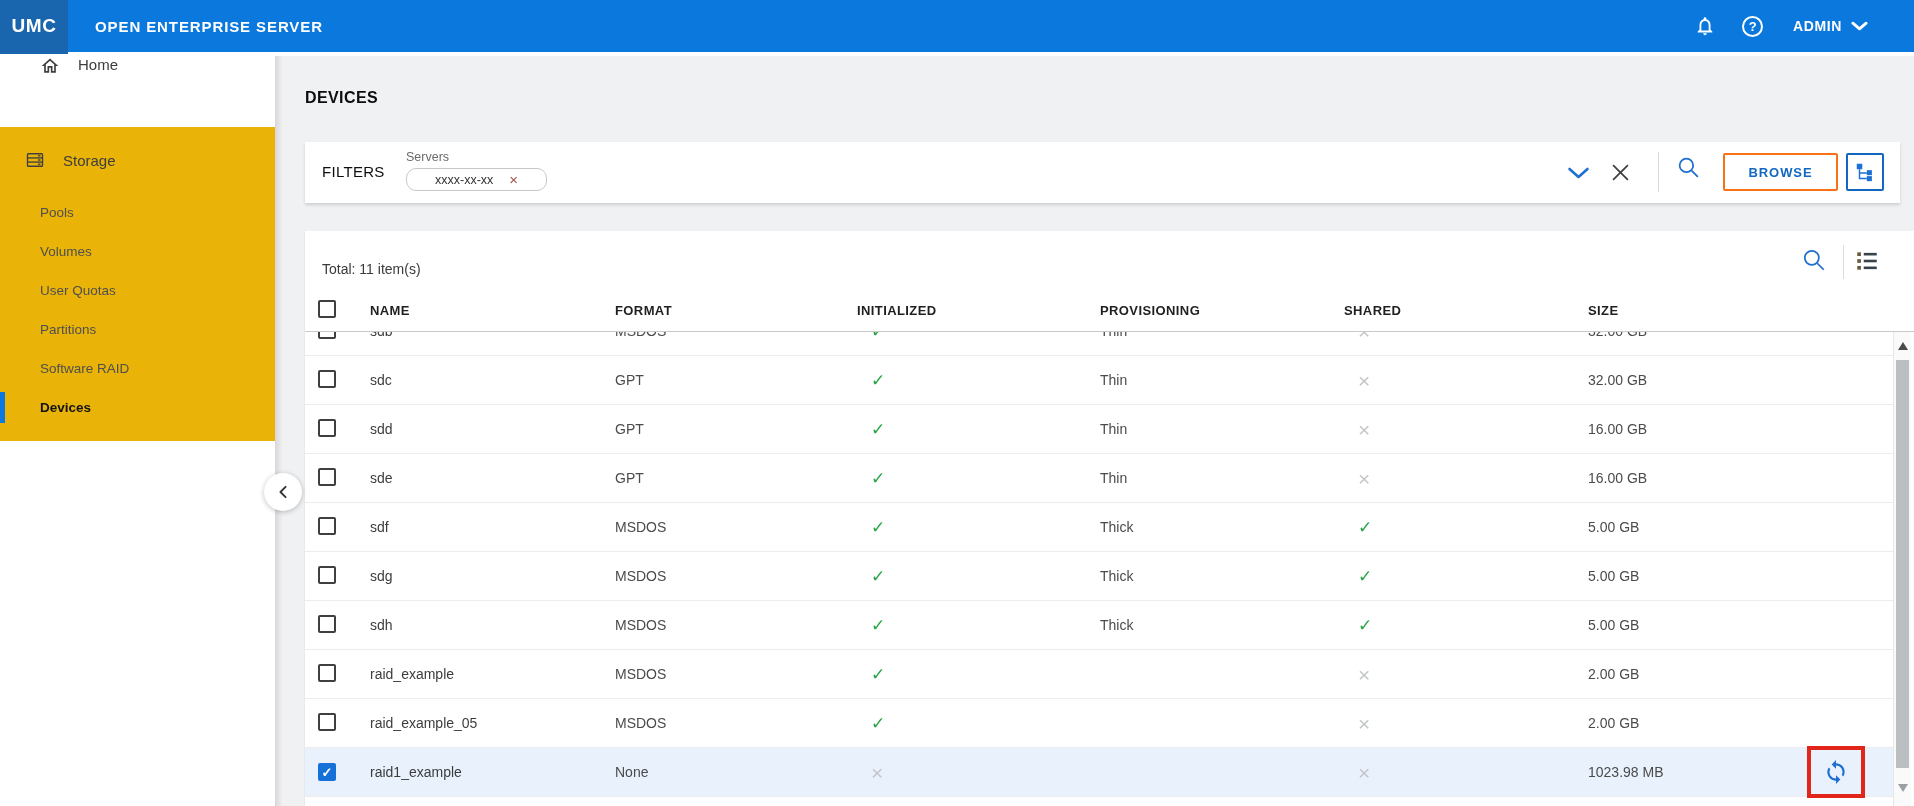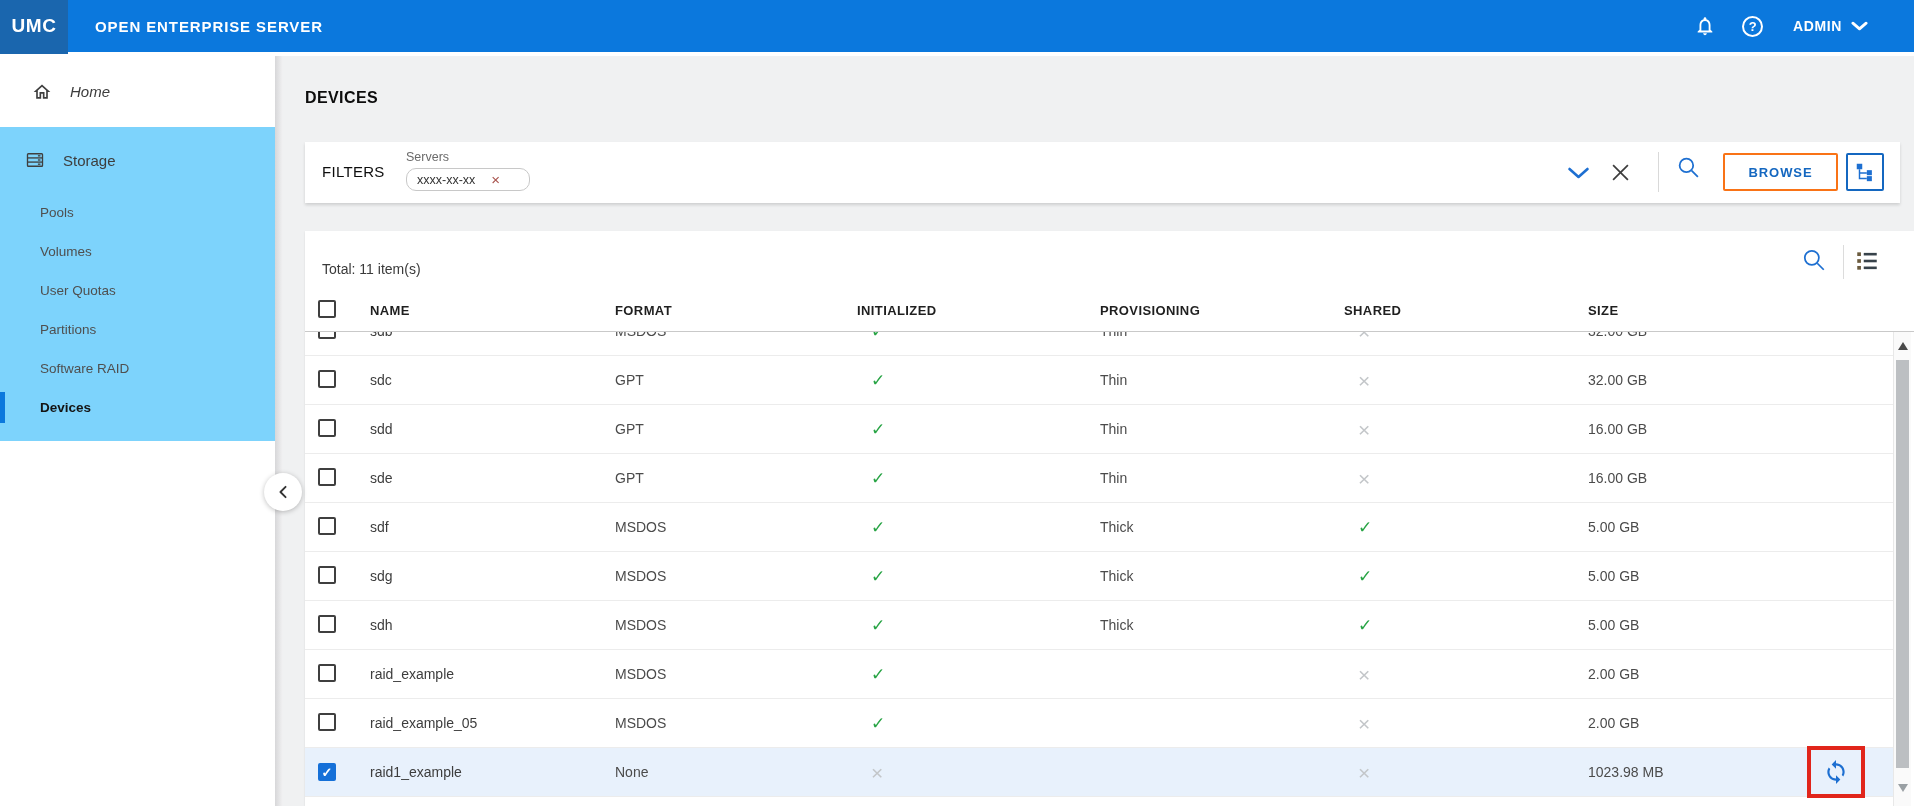--- a/index.html
+++ b/index.html
@@ -12,41 +12,41 @@
   .product { color:#fff; font-size:15px; font-weight:700; letter-spacing:.9px; margin-left:27px; }
   .topbar-right { margin-left:auto; display:flex; align-items:center; padding-right:46px; }
   .icon-btn { background:none; border:none; cursor:pointer; display:flex; align-items:center; justify-content:center; }
   .bell-btn { margin-right:26px; }
   .help-circle { width:21px; height:21px; border:2px solid #fff; border-radius:50%; color:#fff; font-size:13px; font-weight:700; display:flex; align-items:center; justify-content:center; margin-right:30px; }
   .admin { display:flex; align-items:center; color:#ffffff; font-size:14px; font-weight:800; letter-spacing:.6px; cursor:pointer; }
   .admin svg { margin-left:9px; }
 
   
   .sidebar { position:absolute; left:0; top:56px; width:275px; bottom:0; background:#fff; }
-  .side-item-home { height:71px; display:flex; align-items:center; padding-left:32px; background:#fff; cursor:pointer;font-style:italic; }
+  .side-item-home { height:71px; display:flex; padding-left:40px; background:#fff; cursor:pointer; }
   .side-item-home .lbl { margin-left:18px; font-size:15px; color:#3d3d3d; }
-  .storage-group { background:#7dd3fc; padding-bottom:14px; }
+  .storage-group { background:#eab308; padding-bottom:14px; }
   .group-head { height:66px; display:flex; align-items:center; padding-left:25px; cursor:pointer; }
   .group-head .lbl { margin-left:18px; font-size:15px; color:#3d3d3d; }
   .sub-item { position:relative; height:39px; display:flex; align-items:center; padding-left:40px; font-size:13.5px; color:#4f4f4f; cursor:pointer; }
   .sub-item.active { font-weight:700; color:#141414; }
   .sub-item.active::before { content:""; position:absolute; left:0; top:4px; bottom:4px; width:5px; background:#0b78dd; }
   .side-divider { position:absolute; left:275px; top:56px; width:8px; bottom:0; background:linear-gradient(to right,#d7d7d9,#f2f2f3); }
   .collapse-btn { position:absolute; left:264px; top:473px; width:38px; height:38px; background:#fff; border:none; border-radius:50%; box-shadow:0 1px 5px rgba(0,0,0,.25); cursor:pointer; display:flex; align-items:center; justify-content:center; z-index:5; }
 
   
   .main { position:absolute; left:283px; top:56px; right:0; bottom:0; background:#f0f1f2; }
   .page-title { position:absolute; left:22px; top:33px; font-size:16px; font-weight:800; letter-spacing:.4px; color:#0d0d0d; }
 
   
   .filter-card { position:absolute; left:22px; top:86px; width:1595px; height:61px; background:#fff; box-shadow:0 2px 3px rgba(0,0,0,.14); }
   .filters-label { position:absolute; left:17px; top:21px; font-size:15px; font-weight:400; letter-spacing:.3px; color:#0d0d0d; }
   .filter-field { position:absolute; left:101px; top:8px; }
   .field-label { font-size:12.5px; color:#6b6b6b; }
-  .chip { margin-top:4px; height:23px; min-width:124px; border:1px solid #c8c8c8; border-radius:10px; background:#fff; display:inline-flex; align-items:center; padding:0 10px; font-size:12.5px; color:#333; cursor:default; }
+  .chip { margin-top:4px; height:23px; min-width:124px; border:1px solid #c8c8c8; border-radius:10px; background:#fff; display:inline-flex; align-items:center; padding:0 28px; font-size:12.5px; color:#333; cursor:default; }
   .chip .chip-x { margin-left:16px; font-size:15px; line-height:1; color:#a8524c; cursor:pointer; }
   .f-chevron { position:absolute; left:1262px; top:25px; }
   .f-clear  { position:absolute; left:1306px; top:21px; }
   .f-sep    { position:absolute; left:1353px; top:10px; width:1px; height:40px; background:#d9d9d9; }
   .f-search { position:absolute; left:1371px; top:13px; }
   .browse-btn { position:absolute; left:1418px; top:11px; width:115px; height:38px; background:#fff; border:2px solid #f97316; border-radius:2px; color:#1467c0; font-size:13px; font-weight:800; letter-spacing:.9px; cursor:pointer; font-family:inherit; }
   .tree-btn { position:absolute; left:1541px; top:11px; width:38px; height:38px; background:#fff; border:2px solid #1467c0; border-radius:2px; cursor:pointer; display:flex; align-items:center; justify-content:center; }
 
   
   .table-card { position:absolute; left:22px; top:175px; right:0; bottom:0; background:#fff; box-shadow:0 1px 2px rgba(0,0,0,.1); }

